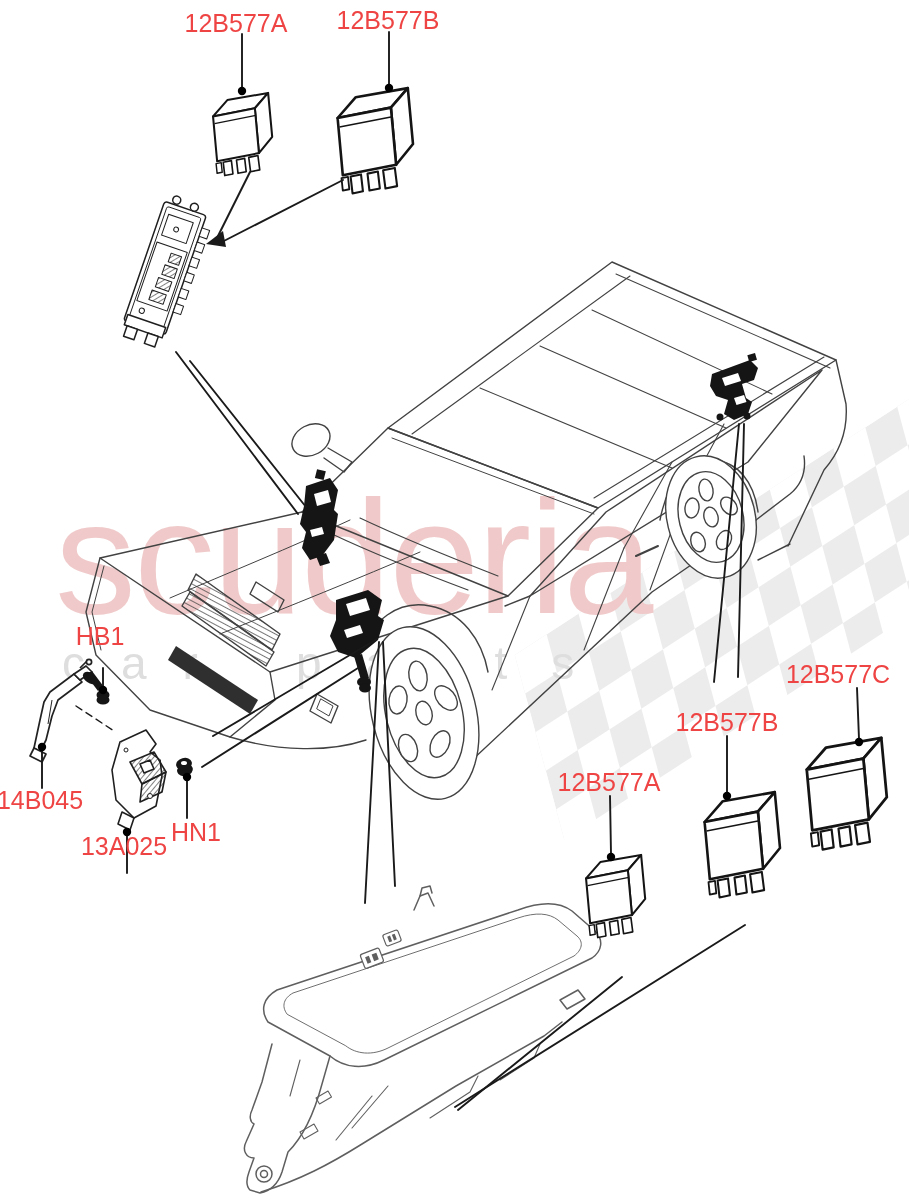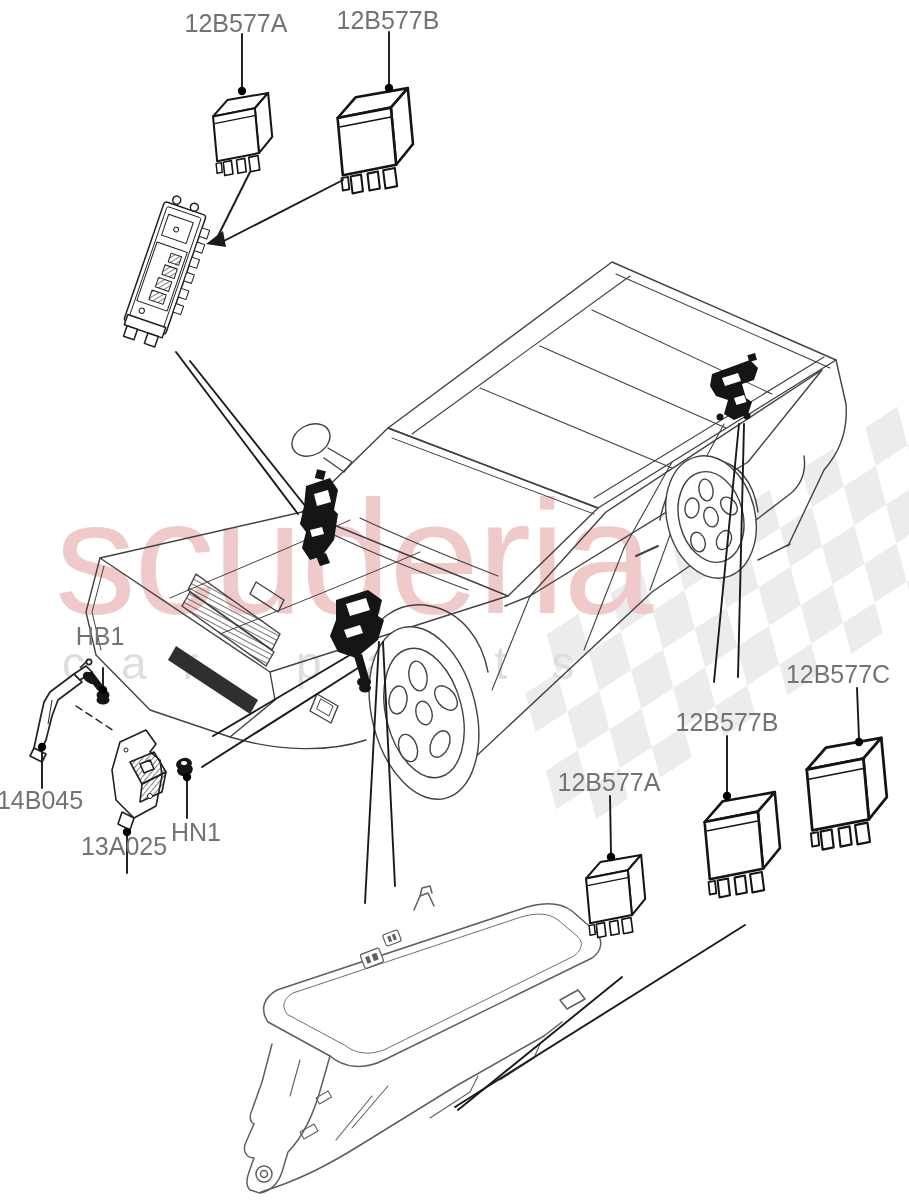--- a/index.html
+++ b/index.html
@@ -13,21 +13,21 @@
           white-space:nowrap;user-select:none;}
   .wm-sub.car{left:62px;top:640px;letter-spacing:36px;}
   .wm-sub.parts{left:296px;top:640px;letter-spacing:44px;}
   .checker{position:absolute;left:500px;top:523px;width:490px;height:182px;z-index:1;
            transform:rotate(-33deg) skewX(-18deg);
            background-image:conic-gradient(#ececec 0 25%, rgba(255,255,255,0) 0 50%,
                              #ececec 0 75%, rgba(255,255,255,0) 0);
            background-size:76px 76px;}
   svg.canvas{position:absolute;left:0;top:0;z-index:3;}
   .lbl{position:absolute;z-index:4;transform:translate(-50%,-50%);
-       font-size:25px;color:#737373;white-space:nowrap;cursor:pointer;}
+       font-size:25px;color:#ef4444;white-space:nowrap;cursor:pointer;}
 </style>
 </head>
 <body>
 
 <div class="stage">
 
   <div class="checker"></div>
   <div class="wm-brand">scuderia</div>
   <div class="wm-sub car">car</div>
   <div class="wm-sub parts">parts</div>

